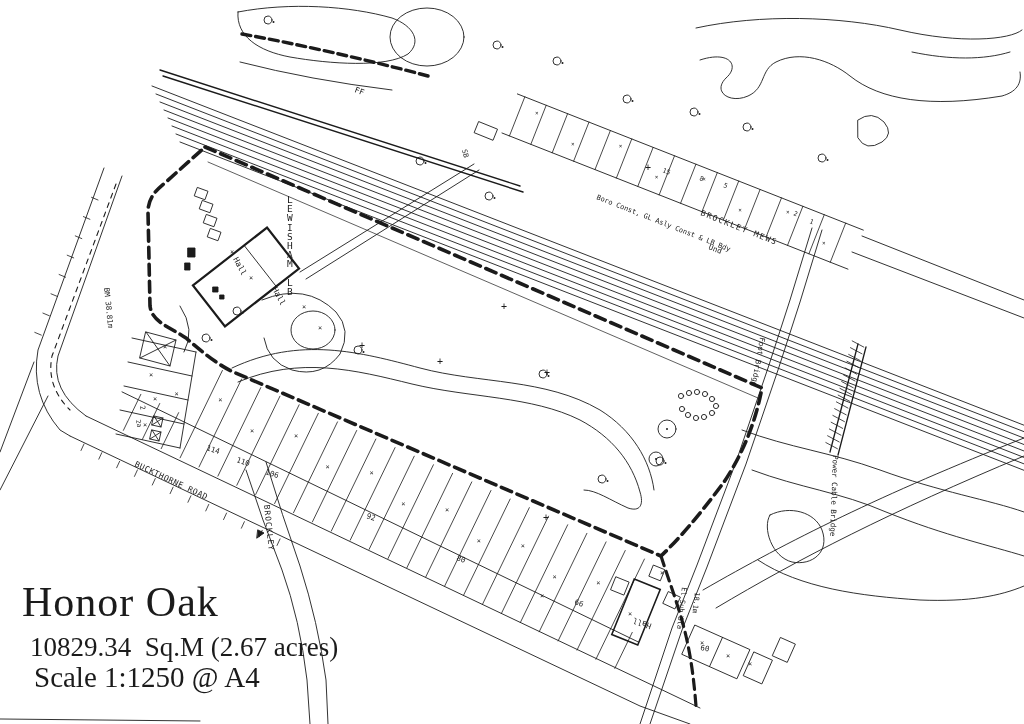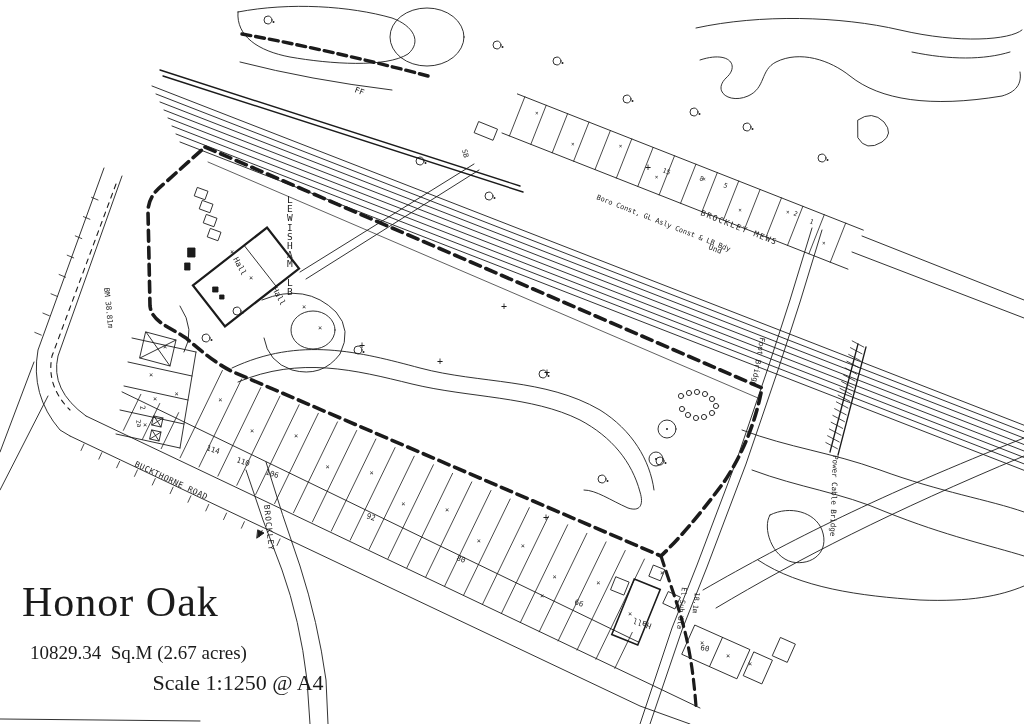--- a/index.html
+++ b/index.html
@@ -3,22 +3,22 @@
 <meta charset="utf-8">
 <style>
   html,body{margin:0;padding:0;background:#fff;}
   .page{position:relative;width:1024px;height:724px;background:#fff;overflow:hidden;
         font-family:"DejaVu Sans Mono",monospace;color:var(--ink,#1b1b1b);}
   svg{position:absolute;inset:0;}
   svg *{vector-effect:non-scaling-stroke;}
   .titleblock{position:absolute;left:22px;top:572px;width:420px;
               font-family:"Liberation Serif","DejaVu Serif",serif;color:var(--ink,#1b1b1b);}
   .titleblock .main{font-size:42px;line-height:60px;letter-spacing:1px;}
-  .titleblock .area{font-size:19px;line-height:30px;margin-top:6px;margin-left:8px;white-space:pre;}
-  .titleblock .scale{font-size:22px;line-height:30px;margin-left:12px;text-align:center;}
+  .titleblock .area{font-size:27px;line-height:30px;margin-left:8px;white-space:pre;}
+  .titleblock .scale{font-size:29px;line-height:30px;margin-left:12px;}
 </style>
 </head>
 <body>
 
 <div class="page">
 
 <svg id="plan" width="1024" height="724" viewBox="0 0 1024 724" fill="none" stroke="#1b1b1b" stroke-width="0.9" stroke-linecap="round">
 
   <g>
     <path d="M 238,12 C 290,2 350,6 392,18 C 414,26 422,42 408,54 C 386,68 330,64 290,57 C 258,51 236,36 238,12 Z"></path>

